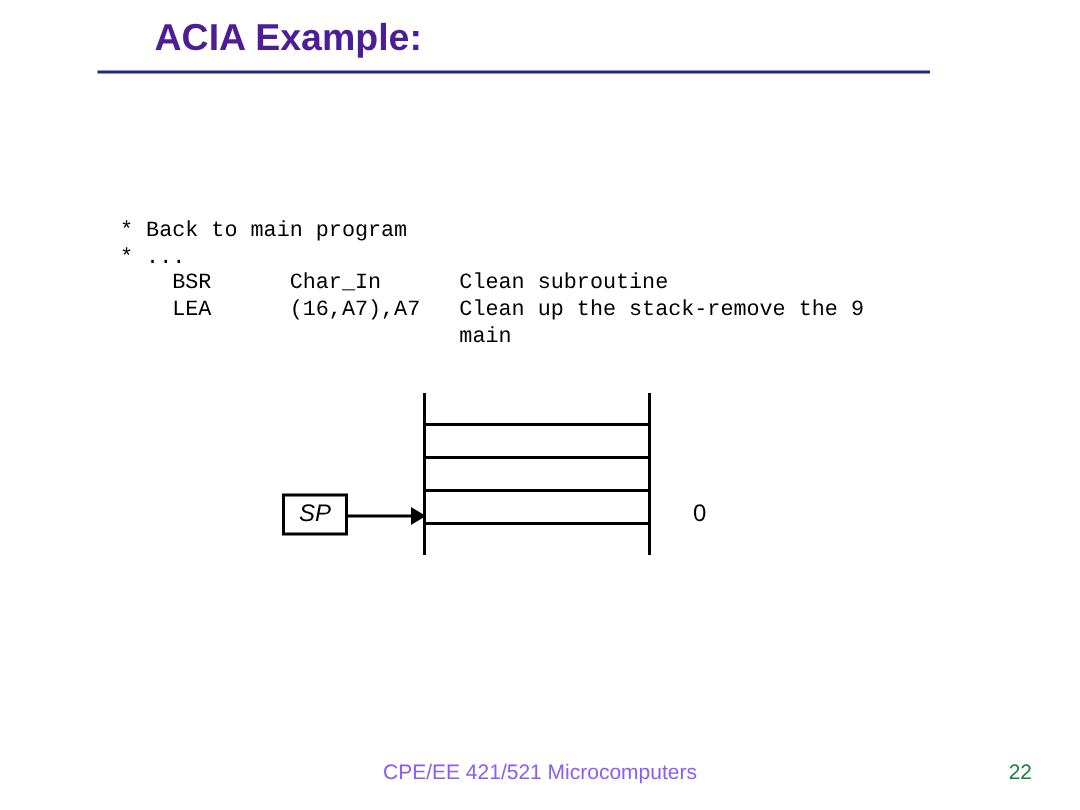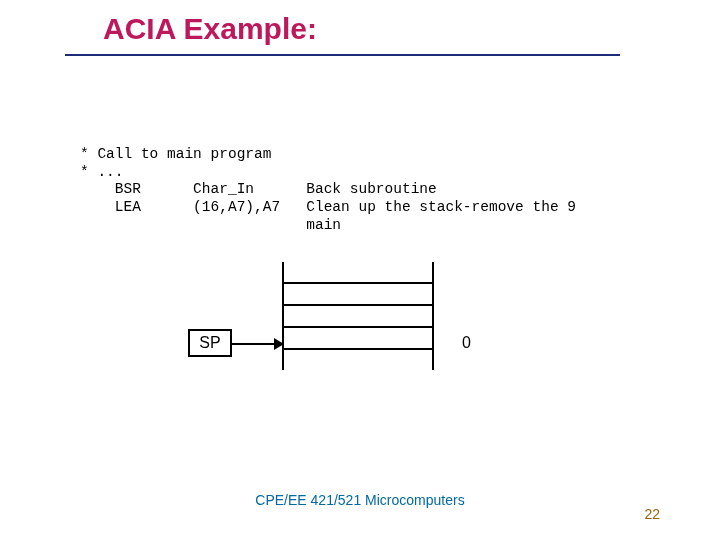--- a/index.html
+++ b/index.html
@@ -11,23 +11,23 @@
     position: relative;
     overflow: hidden;
   }
   .title-block {
     position: absolute;
     top: 10px;
     left: 103px;
     right: 60px;
   }
   .title-line {
-    font-size: 30px;
+    font-size: 25px;
     font-weight: bold;
-    color: #be185d;
+    color: #4c1d95;
     line-height: 1.25;
   }
   .title-underline {
     margin-top: 6px;
     height: 2px;
     background: #1e2a7a;
     width: 555px;
     margin-left: -38px;
   }
   .code-block {
@@ -70,20 +70,21 @@
     left: 0;
     top: 67px;
     width: 44px;
     height: 28px;
     border: 2px solid #000;
     display: flex;
     align-items: center;
     justify-content: center;
     font-size: 16px;
     font-family: Arial, sans-serif;
+    font-style: italic;
   }
   .arrow {
     position: absolute;
     left: 44px;
     top: 81px;
     width: 50px;
     height: 2px;
     background: #000;
   }
   .arrow::after {
@@ -98,46 +99,46 @@
   }
   .zero-label {
     position: absolute;
     left: 274px;
     top: 72px;
     font-size: 16px;
     font-family: Arial, sans-serif;
   }
   .footer {
     position: absolute;
-    bottom: 32px;
+    bottom: 18px;
     left: 0;
     width: 100%;
     text-align: center;
     font-size: 14px;
-    color: #0369a1;
+    color: #8b5cf6;
   }
   .page-num {
     position: absolute;
     bottom: 18px;
-    right: 60px;
+    right: 32px;
     font-size: 14px;
-    color: #a16207;
+    color: #15803d;
   }
 </style>
 </head>
 <body>
 
 <div class="title-block">
   <div class="title-line">ACIA Example:</div>
   <div class="title-underline"></div>
 </div>
 
-<div class="code-block"><span>* Call to main program</span>
+<div class="code-block"><span>* Back to main program</span>
 <span>* ...</span>
-<span>    BSR      Char_In      Back subroutine</span>
+<span>    BSR      Char_In      Clean subroutine</span>
 <span>    LEA      (16,A7),A7   Clean up the stack-remove the 9</span>
 <span>                          main</span></div>
 
 <div class="diagram">
   <div class="sp-box">
     <span>SP</span>
   </div>
   <div class="arrow"></div>
   <div class="stack">
     <div class="stack-row first"></div>

